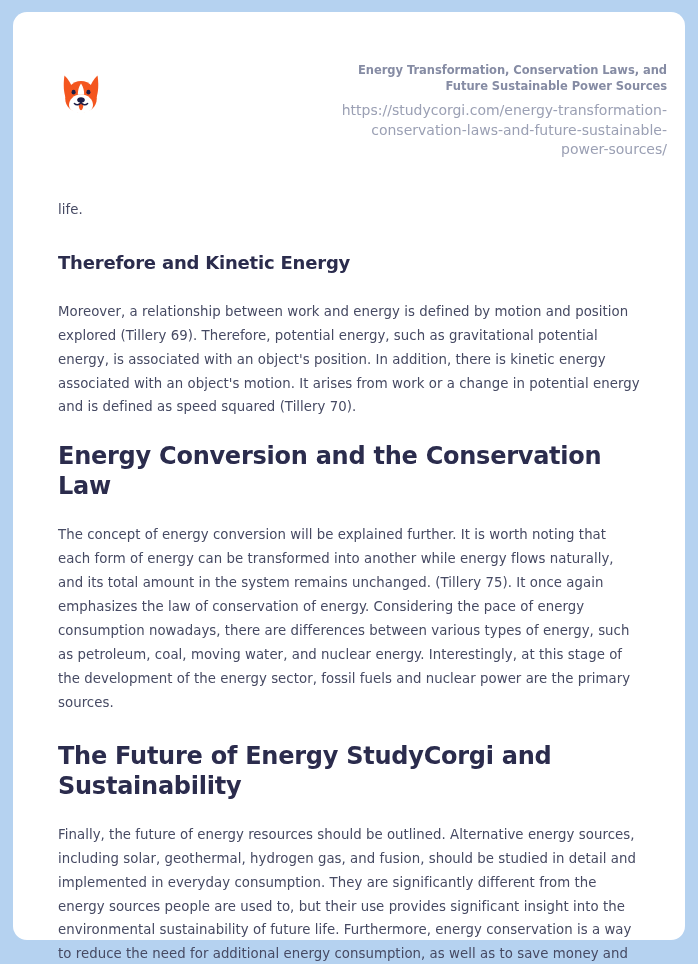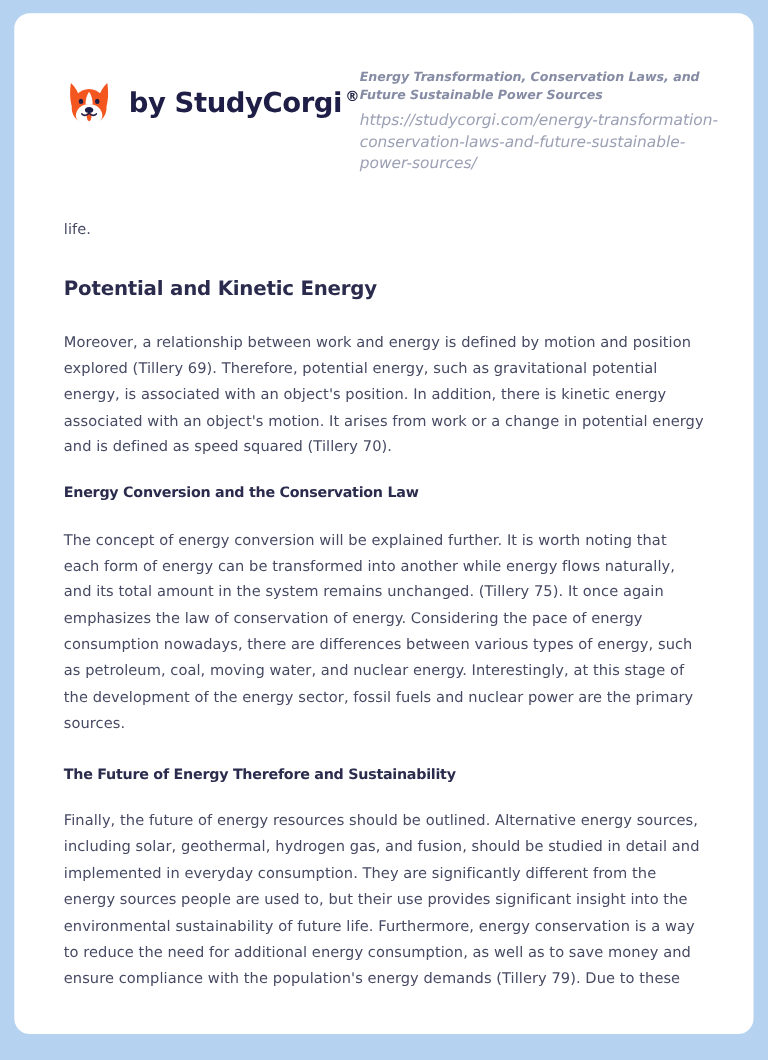--- a/index.html
+++ b/index.html
@@ -59,24 +59,23 @@
   }
   .brand-reg {
     font-size: 13px;
     font-weight: bold;
     line-height: 1;
     margin-left: 3px;
     margin-top: 1px;
   }
 
   .doc-meta {
-    text-align: left;
+    text-align: right;
     max-width: 340px;
     padding-top: 3px;
-    font-style: italic;
   }
   .doc-meta-title {
     color: #868ca4;
     font-size: 11.5px;
     font-weight: bold;
     line-height: 1.38;
     letter-spacing: -0.05px;
   }
   .doc-meta-url {
     color: #9ba0b4;
@@ -97,21 +96,21 @@
     margin: 0 0 21px 0;
     color: #464a63;
     font-size: 13.3px;
     line-height: 1.80;
     letter-spacing: 0.05px;
   }
 
   .doc-body h2 {
     margin: 26px 0 22px 0;
     color: #2b2c4d;
-    font-size: 13px;
+    font-size: 24px;
     font-weight: bold;
     line-height: 1.25;
     letter-spacing: -0.25px;
   }
 
   .doc-body h3 {
     margin: 30px 0 25px 0;
     color: #2b2c4d;
     font-size: 18px;
     font-weight: bold;
@@ -146,45 +145,41 @@
           <ellipse cx="30.4" cy="22.2" rx="2.05" ry="2.35" fill="#1e1e46"></ellipse>
 
           <path d="M23 27.2 C25.4 27.2 26.9 28.5 26.9 30.0 C26.9 31.6 25.2 32.7 23 32.7 C20.8 32.7 19.1 31.6 19.1 30.0 C19.1 28.5 20.6 27.2 23 27.2 Z" fill="#1e1e46"></path>
 
           <path d="M20.6 33.2 L25.4 33.2 C25.4 37.2 24.4 40.2 23 40.2 C21.6 40.2 20.6 37.2 20.6 33.2 Z" fill="#f4561f"></path>
 
           <path d="M23 32.6 C21.3 35.2 18.3 35.6 16.4 33.6" stroke="#1e1e46" stroke-width="1.5" fill="none" stroke-linecap="round"></path>
           <path d="M23 32.6 C24.7 35.2 27.7 35.6 29.6 33.6" stroke="#1e1e46" stroke-width="1.5" fill="none" stroke-linecap="round"></path>
         </svg>
       </span>
-      <span class="brand-wordmark">
-        <span>by StudyCorgi</span>
-        <span class="brand-reg">®</span>
-      </span>
     </div>
 
     <div class="doc-meta">
       <div class="doc-meta-title">Energy Transformation, Conservation Laws, and Future Sustainable Power Sources</div>
       <div class="doc-meta-url">https://studycorgi.com/energy-transformation-conservation-laws-and-future-sustainable-power-sources/</div>
     </div>
 
   </div>
 
   <div class="doc-body">
 
     <p>life.</p>
 
-    <h3>Potential and Kinetic Energy</h3>
+    <h3>Therefore and Kinetic Energy</h3>
 
     <p>Moreover, a relationship between work and energy is defined by motion and position explored (Tillery 69). Therefore, potential energy, such as gravitational potential energy, is associated with an object's position. In addition, there is kinetic energy associated with an object's motion. It arises from work or a change in potential energy and is defined as speed squared (Tillery 70).</p>
 
 
     <h2 class="tight-top">Energy Conversion and the Conservation Law</h2>
 
     <p>The concept of energy conversion will be explained further. It is worth noting that each form of energy can be transformed into another while energy flows naturally, and its total amount in the system remains unchanged. (Tillery 75). It once again emphasizes the law of conservation of energy. Considering the pace of energy consumption nowadays, there are differences between various types of energy, such as petroleum, coal, moving water, and nuclear energy. Interestingly, at this stage of the development of the energy sector, fossil fuels and nuclear power are the primary sources.</p>
 
-    <h2>The Future of Energy Therefore and Sustainability</h2>
+    <h2>The Future of Energy StudyCorgi and Sustainability</h2>
 
     <p>Finally, the future of energy resources should be outlined. Alternative energy sources, including solar, geothermal, hydrogen gas, and fusion, should be studied in detail and implemented in everyday consumption. They are significantly different from the energy sources people are used to, but their use provides significant insight into the environmental sustainability of future life. Furthermore, energy conservation is a way to reduce the need for additional energy consumption, as well as to save money and ensure compliance with the population's energy demands (Tillery 79). Due to these</p>
 
   </div>
 
 </div>
 
 </body></html>

